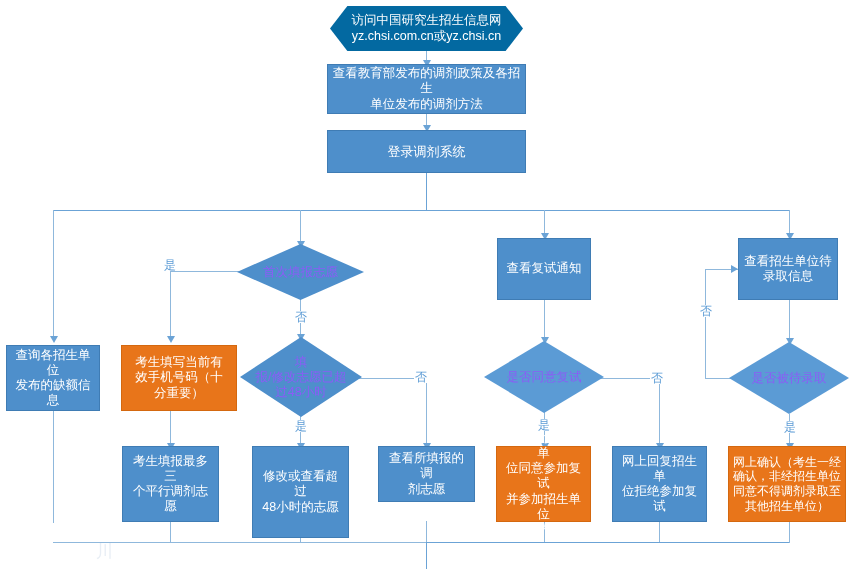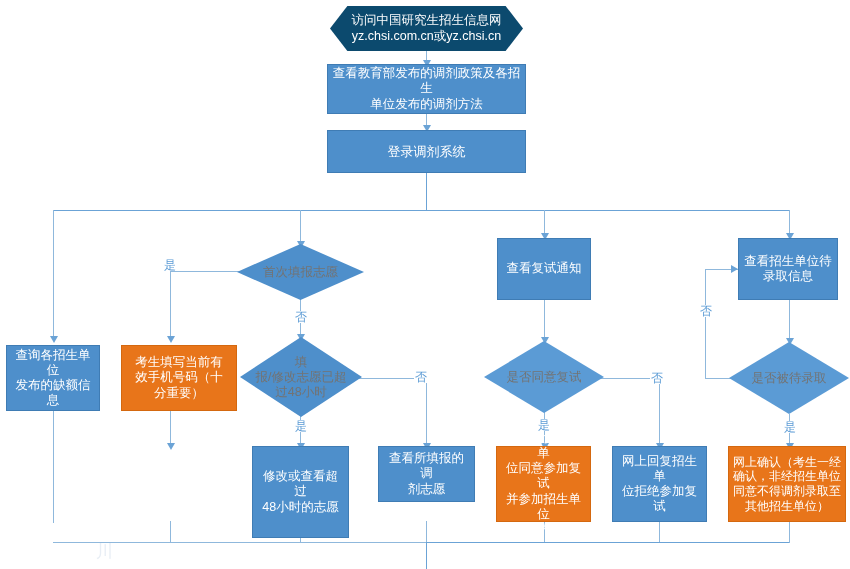--- a/index.html
+++ b/index.html
@@ -33,21 +33,21 @@
   }
   .rect-blue {
     background: #4E8FCB;
     border: 1px solid #3F7CB4;
   }
   .rect-orange {
     background: #E8751A;
     border: 1px solid #D4680F;
   }
   .hex {
-    background: #0c4a6e;
+    background: #0369a1;
     clip-path: polygon(9% 0%, 91% 0%, 100% 50%, 91% 100%, 9% 100%, 0% 50%);
   }
   .diamond-wrap {
     position: absolute;
     z-index: 3;
   }
   .diamond-wrap svg {
     position: absolute;
     left: 0;
     top: 0;
@@ -56,21 +56,21 @@
   .diamond-label {
     position: absolute;
     left: 0;
     top: 0;
     width: 100%;
     height: 100%;
     display: flex;
     align-items: center;
     justify-content: center;
     text-align: center;
-    color: #737373;
+    color: #8b5cf6;
     line-height: 1.2;
     white-space: pre-line;
     pointer-events: none;
   }
   .edge {
     position: absolute;
     background: #8FB8DC;
     z-index: 1;
   }
   .edge.h { height: 1px; }
@@ -229,20 +229,24 @@
 
   <div class="diamond-wrap" style="left:240px; top:337px; width:122px; height:80px;">
     <svg width="122" height="80" viewBox="0 0 122 80">
       <polygon points="61,0 122,40 61,80 0,40" fill="#4E8FCB"></polygon>
     </svg>
     <div class="diamond-label" style="font-size:12.5px;">填
 报/修改志愿已超
 过48小时</div>
   </div>
 
+  <div class="node rect-blue" style="left:122px; top:446px; width:97px; height:76px; font-size:12.5px;">
+    <span class="txt">考生填报最多三
+个平行调剂志愿</span>
+  </div>
 
   <div class="node rect-blue" style="left:252px; top:446px; width:97px; height:92px; font-size:12.5px;">
     <span class="txt">修改或查看超过
 48小时的志愿</span>
   </div>
 
   <div class="node rect-blue" style="left:378px; top:446px; width:97px; height:56px; font-size:12.5px;">
     <span class="txt">查看所填报的调
 剂志愿</span>
   </div>

